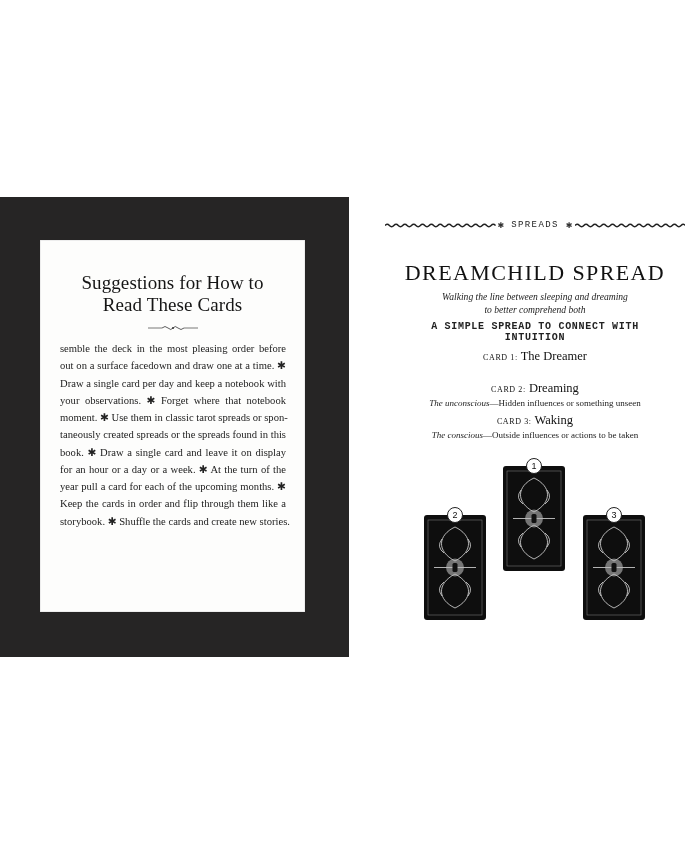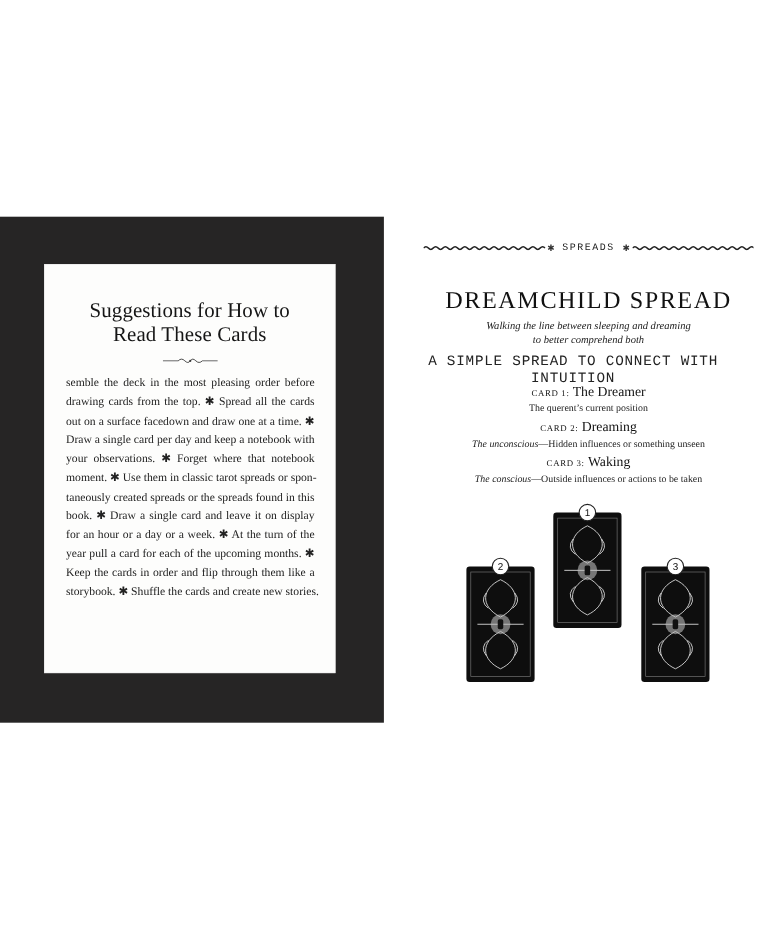--- a/index.html
+++ b/index.html
@@ -46,23 +46,23 @@
 
     .spread-title {
       position: absolute; left: 400px; top: 260px; width: 270px; text-align: center;
       font-size: 22px; letter-spacing: 1.4px; color: #111;
     }
     .spread-sub {
       position: absolute; left: 400px; top: 290px; width: 270px; text-align: center;
       font-size: 9.6px; line-height: 13px; font-style: italic; color: #222;
     }
     .spread-tag {
-      position: absolute; left: 386px; top: 321px; width: 270px; text-align: center;
+      position: absolute; left: 400px; top: 321px; width: 270px; text-align: center;
       font-family: "Liberation Mono", "DejaVu Sans Mono", monospace;
-      font-size: 13px; font-weight: normal; letter-spacing: 0.7px; color: #222;
+      font-size: 10px; font-weight: bold; letter-spacing: 0.7px; color: #222;
     }
     .card-entry { position: absolute; left: 400px; width: 270px; text-align: center; }
     .card-entry .head { font-size: 12.5px; color: #111; line-height: 15px; }
     .card-entry .head .num {
       font-size: 8px; font-variant: small-caps; letter-spacing: 0.6px; text-transform: uppercase;
     }
     .card-entry .desc { font-size: 9px; line-height: 12px; color: #222; white-space: nowrap; }
     .card-entry .desc i { font-style: italic; }
 
     
@@ -90,21 +90,20 @@
 
 <svg class="ornament" viewBox="0 0 50 8">
   <line x1="0" y1="4" x2="14" y2="4" stroke="#555" stroke-width="0.8"></line>
   <line x1="36" y1="4" x2="50" y2="4" stroke="#555" stroke-width="0.8"></line>
   <path d="M14 4 q3 -3 6 0 q3 3 5 0 q2 -3 5 0 q3 3 6 0" fill="none" stroke="#333" stroke-width="0.8"></path>
   <circle cx="25" cy="4" r="1" fill="#333"></circle>
 </svg>
 
 <div class="paper-body">
   <span class="line">semble the deck in the most pleasing order before</span>
-  <span class="line">drawing cards from the top. ✱ Spread all the cards</span>
   <span class="line">out on a surface facedown and draw one at a time. ✱</span>
   <span class="line">Draw a single card per day and keep a notebook with</span>
   <span class="line">your observations. ✱ Forget where that notebook</span>
   <span class="line">moment. ✱ Use them in classic tarot spreads or spon-</span>
   <span class="line">taneously created spreads or the spreads found in this</span>
   <span class="line">book. ✱ Draw a single card and leave it on display</span>
   <span class="line">for an hour or a day or a week. ✱ At the turn of the</span>
   <span class="line">year pull a card for each of the upcoming months. ✱</span>
   <span class="line">Keep the cards in order and flip through them like a</span>
   <span class="line last">storybook. ✱ Shuffle the cards and create new stories.</span>
@@ -126,23 +125,20 @@
 <div class="spread-sub">
   <div>Walking the line between sleeping and dreaming</div>
   <div>to better comprehend both</div>
 </div>
 <div class="spread-tag">A SIMPLE SPREAD TO CONNECT WITH INTUITION</div>
 
 <div class="card-entry" style="top:349px;">
   <div class="head">
     <span class="num">card 1:</span>
     <span>The Dreamer</span>
-  </div>
-  <div class="desc">
-    <i></i><span>The querent’s current position</span>
   </div>
 </div>
 
 <div class="card-entry" style="top:381px;">
   <div class="head">
     <span class="num">card 2:</span>
     <span>Dreaming</span>
   </div>
   <div class="desc">
     <i>The unconscious</i><span>—Hidden influences or something unseen</span>

